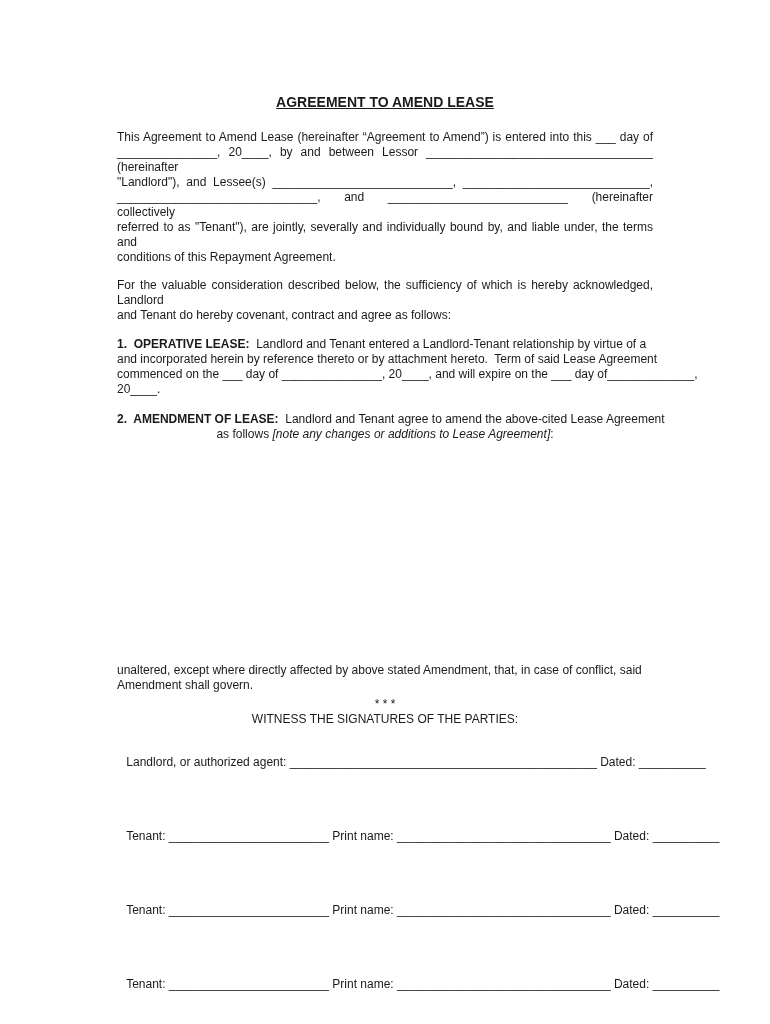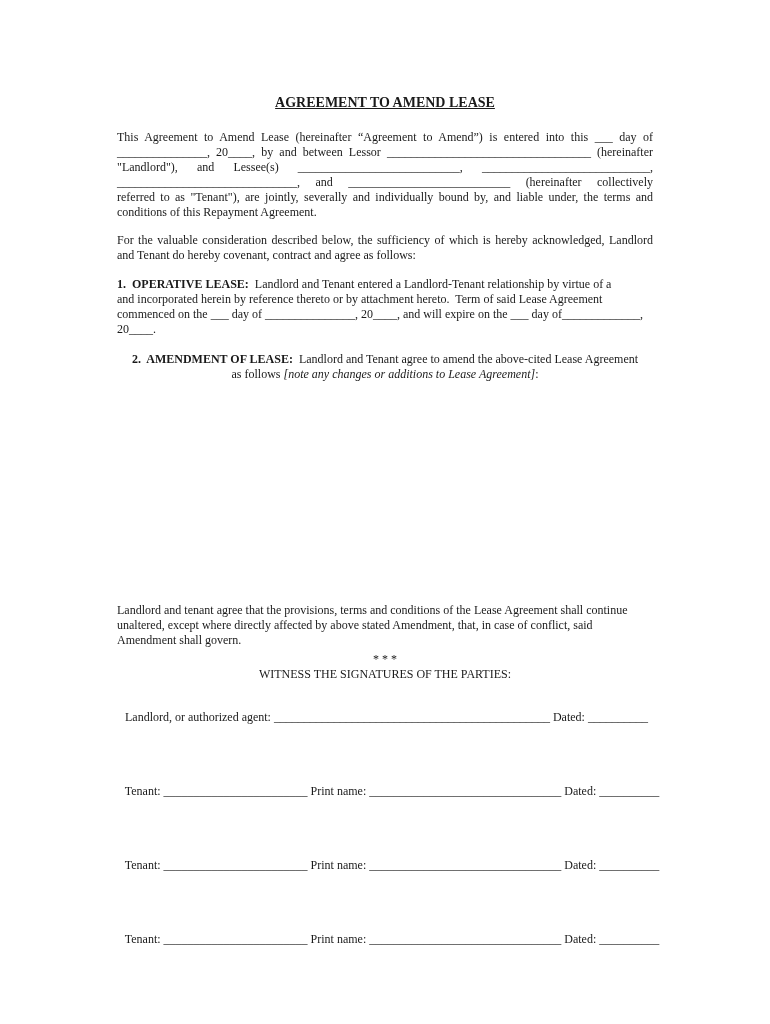--- a/index.html
+++ b/index.html
@@ -2,21 +2,21 @@
 <html><head>
 <meta charset="utf-8">
 <style>
   html,body{margin:0;padding:0;background:#ffffff;}
   .page{
     position:relative;
     width:770px;height:1024px;
     box-sizing:border-box;
     background:#ffffff;
     padding:94px 113px 16px 113px;
-    font-family:Liberation Serif, serif;
+    font-family:Liberation Sans, sans-serif;
     font-size:12px;
     line-height:15px;
     color:#1a1a1a;
     overflow:hidden;
   }
   .title{
     font-size:14px;
     line-height:17px;
     font-weight:bold;
     text-align:center;
@@ -64,21 +64,20 @@
     <div class="line">commenced on the ___ day of _______________, 20____, and will expire on the ___ day of_____________,</div>
     <div class="line">20____.</div>
   </div>
 
   <div class="para" id="amendment">
     <div class="line"><span class="b">2.  AMENDMENT OF LEASE:</span><span>  Landlord and Tenant agree to amend the above-cited Lease Agreement</span></div>
     <div class="line"><span>as follows </span><span class="it">[note any changes or additions to Lease Agreement]</span><span>:</span></div>
   </div>
 
   <div class="para" id="continuation">
-    <div class="line">Landlord and tenant agree that the provisions, terms and conditions of the Lease Agreement shall continue</div>
     <div class="line">unaltered, except where directly affected by above stated Amendment, that, in case of conflict, said</div>
     <div class="line">Amendment shall govern.</div>
   </div>
 
   <div class="separator">*  *  *</div>
 
   <div class="witness">WITNESS THE SIGNATURES OF THE PARTIES:</div>
 
   <div class="sig-row first">
     <span>Landlord, or authorized agent:</span><span> ______________________________________________ </span><span>Dated:</span><span> __________</span>

